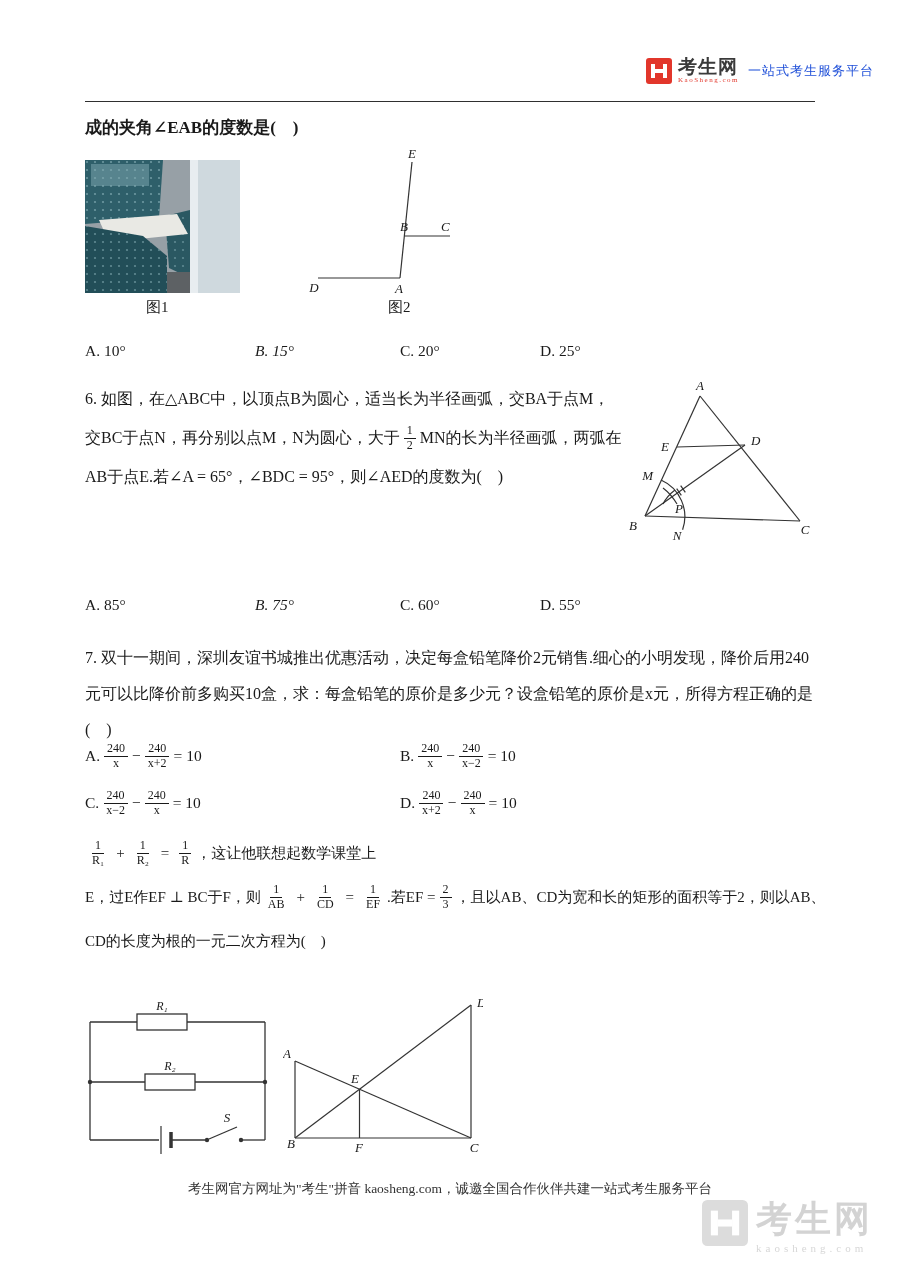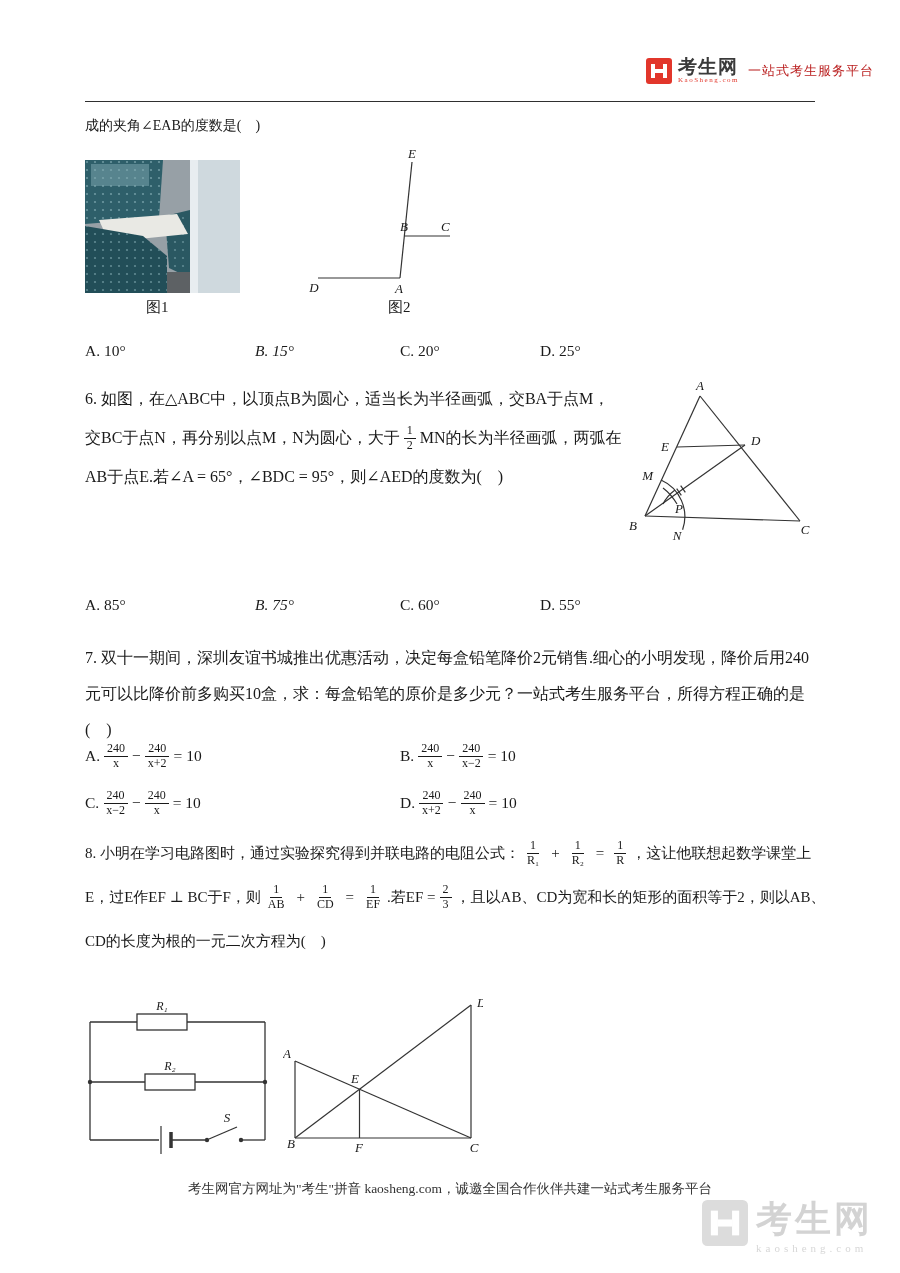--- a/index.html
+++ b/index.html
@@ -10,25 +10,25 @@
   }
   .abs { position:absolute; }
   .pre { white-space:pre; }
 
   
   .header-logo { position:absolute; top:57px; left:646px; display:flex; align-items:center; }
   .logo-icon { width:26px; height:26px; margin-right:6px; }
   .brand-col { display:flex; flex-direction:column; line-height:1.05; }
   .brand { font-size:19px; font-weight:bold; color:#3a3a3a; letter-spacing:1px; }
   .brand-sub { font-size:7px; color:#e2362b; letter-spacing:1.5px; }
-  .tagline { font-size:13px; color:#b91c1c; margin-left:9px; letter-spacing:1px; }
+  .tagline { font-size:13px; color:#1d4ed8; margin-left:9px; letter-spacing:1px; }
   .rule { position:absolute; top:101px; left:85px; width:730px; border-top:1.6px solid #2f2f2f; }
 
   
-  .tline { font-size:14px; line-height:1.4; white-space:pre; }
+  .tline { font-size:17px; line-height:1.4; white-space:pre;font-weight:bold; }
   .q6-text { position:absolute; top:380px; left:85px; width:530px; }
   .q6-text .row { height:39px; display:flex; align-items:center; }
   .q7-text { position:absolute; top:640px; left:85px; width:740px; }
   .q7-text .row { height:36px; display:flex; align-items:center; }
   .q8-text { position:absolute; top:831px; left:85px; width:748px; font-size:15px; }
   .q8-text .row { height:44px; display:flex; align-items:center; white-space:pre; font-size:15px; }
 
   
   .frac { display:inline-flex; flex-direction:column; align-items:center;
           margin:0 4px; font-size:12px; line-height:1.15; vertical-align:middle; }
@@ -163,21 +163,21 @@
   <span class="o-b">B. 75°</span>
   <span class="o-c">C. 60°</span>
   <span class="o-d">D. 55°</span>
 </div>
 
 <div class="q7-text">
   <div class="row">
       <span class="pre">7. 双十一期间，深圳友谊书城推出优惠活动，决定每盒铅笔降价2元销售.细心的小明发现，降价后用240</span>
     </div>
   <div class="row">
-      <span class="pre">元可以比降价前多购买10盒，求：每盒铅笔的原价是多少元？一站式考生服务平台，所得方程正确的是</span>
+      <span class="pre">元可以比降价前多购买10盒，求：每盒铅笔的原价是多少元？设盒铅笔的原价是x元，所得方程正确的是</span>
     </div>
   <div class="row">
       <span class="pre">(    )</span>
     </div>
 </div>
 
 <div class="q7opts">
   <div class="opt" style="top:742px; left:85px;">
     <span>A.</span>
     <span class="frac"><span class="fnum">240</span><span class="fden">x</span></span>
@@ -203,21 +203,20 @@
     <span>D.</span>
     <span class="frac"><span class="fnum">240</span><span class="fden">x+2</span></span>
     <span>−</span>
     <span class="frac"><span class="fnum">240</span><span class="fden">x</span></span>
     <span>= 10</span>
   </div>
 </div>
 
 <div class="q8-text">
   <div class="row">
-    <span class="pre">8. 小明在学习电路图时，通过实验探究得到并联电路的电阻公式：</span>
     <span class="frac"><span class="fnum">1</span><span class="fden">R₁</span></span>
     <span class="mop">+</span>
     <span class="frac"><span class="fnum">1</span><span class="fden">R₂</span></span>
     <span class="mop">=</span>
     <span class="frac"><span class="fnum">1</span><span class="fden">R</span></span>
     <span class="pre">，这让他联想起数学课堂上</span>
   </div>
   <div class="row">
     <span class="pre">E，过E作EF ⊥ BC于F，则</span>
     <span class="frac"><span class="fnum">1</span><span class="fden">AB</span></span>

